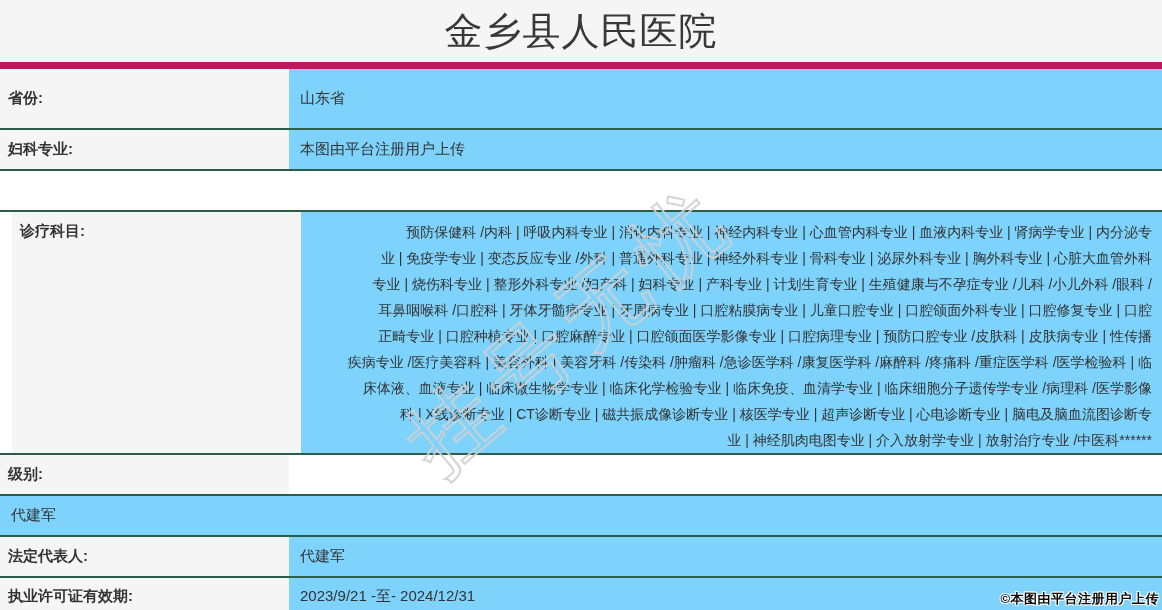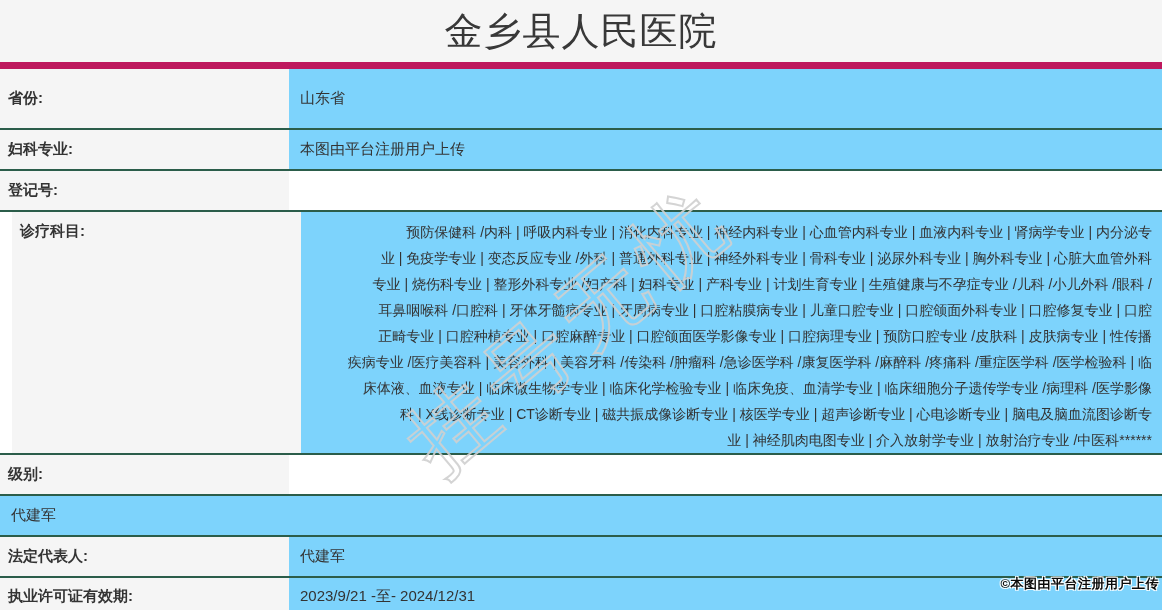--- a/index.html
+++ b/index.html
@@ -88,21 +88,21 @@
     -webkit-text-stroke:2px #d0d0d0;
     opacity:.9;
     pointer-events:none;
     z-index:5;
     white-space:nowrap;
   }
   
   .credit {
     position:absolute;
     right:3px;
-    bottom:17px;
+    bottom:2px;
     font-size:13px;
     font-weight:700;
     color:#0a0a0a;
     letter-spacing:.5px;
     text-shadow:-1px -1px 0 #fff,1px -1px 0 #fff,-1px 1px 0 #fff,1px 1px 0 #fff;
     z-index:6;
   }
 </style>
 </head>
 <body>
@@ -116,21 +116,20 @@
     <div class="cell-label">省份:</div>
     <div class="cell-value">山东省</div>
   </div>
 
   <div class="row">
     <div class="cell-label">妇科专业:</div>
     <div class="cell-value">本图由平台注册用户上传</div>
   </div>
 
   <div class="row">
-    <div class="cell-label">登记号:</div>
   </div>
 
 
   <div class="row multiline">
     <div class="cell-label">诊疗科目:</div>
     <div class="cell-value">预防保健科 /内科 | 呼吸内科专业 | 消化内科专业 | 神经内科专业 | 心血管内科专业 | 血液内科专业 | 肾病学专业 | 内分泌专
 业 | 免疫学专业 | 变态反应专业 /外科 | 普通外科专业 | 神经外科专业 | 骨科专业 | 泌尿外科专业 | 胸外科专业 | 心脏大血管外科
 专业 | 烧伤科专业 | 整形外科专业 /妇产科 | 妇科专业 | 产科专业 | 计划生育专业 | 生殖健康与不孕症专业 /儿科 /小儿外科 /眼科 /
 耳鼻咽喉科 /口腔科 | 牙体牙髓病专业 | 牙周病专业 | 口腔粘膜病专业 | 儿童口腔专业 | 口腔颌面外科专业 | 口腔修复专业 | 口腔
 正畸专业 | 口腔种植专业 | 口腔麻醉专业 | 口腔颌面医学影像专业 | 口腔病理专业 | 预防口腔专业 /皮肤科 | 皮肤病专业 | 性传播

